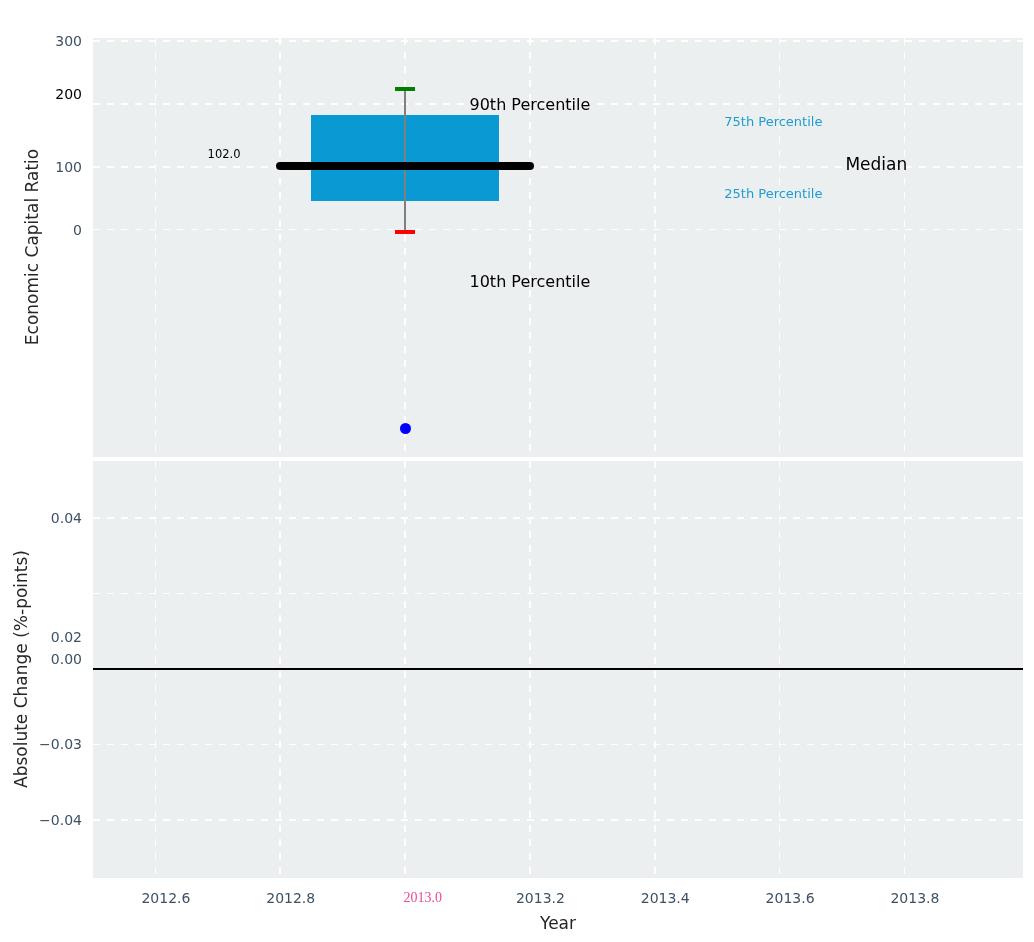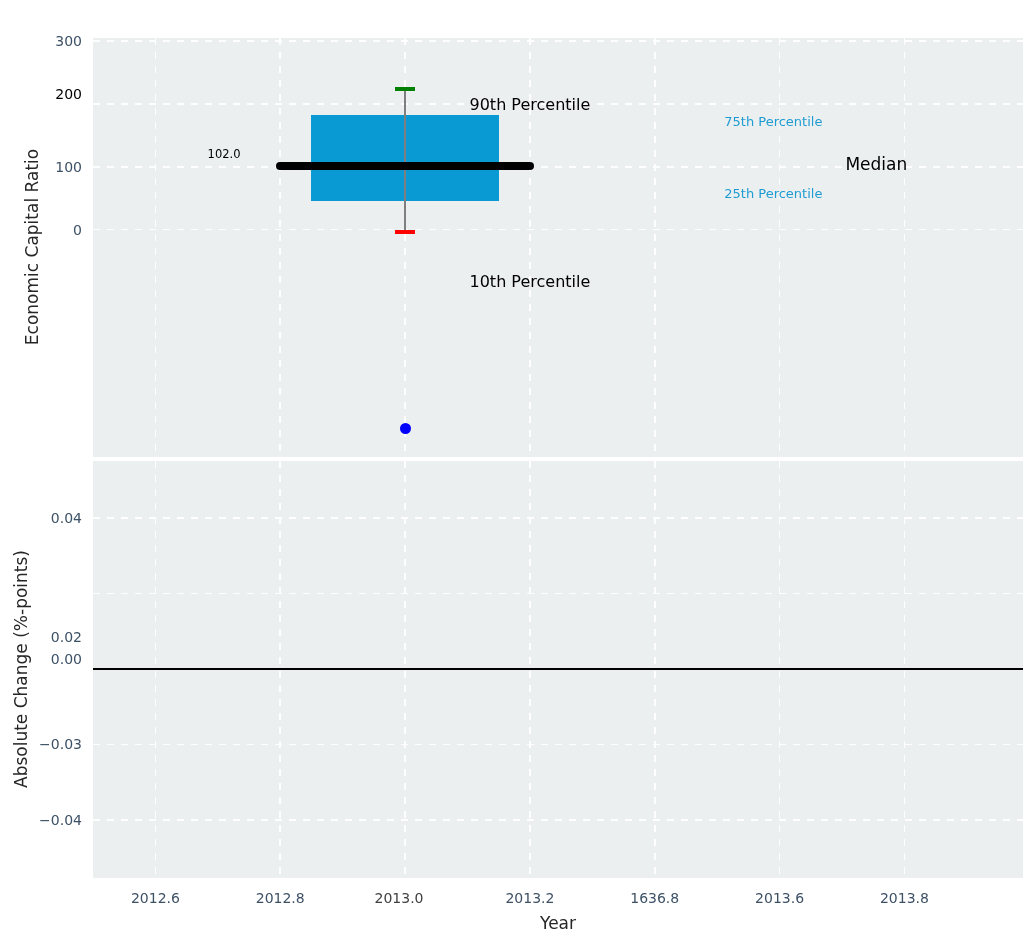--- a/index.html
+++ b/index.html
@@ -38,21 +38,21 @@
     font-size:14.5px; color:#1a1a1a; white-space:nowrap;
   }
   .legend-line { display:inline-block; width:34px; height:2.5px; background:#0000ff; margin-right:11px; }
   .zero-line { position:absolute; left:0; width:100%; height:1.6px; background:#000000; }
   .ytick-label {
     position:absolute; left:22px; width:60px; height:16px; line-height:16px;
     text-align:right; font-size:14px; color:#3d5166;
   }
   .xtick-label {
     position:absolute; top:890px; width:70px; height:16px; line-height:16px;
-    text-align:center; font-size:14px; color:#3d5166;
+    text-align:right; font-size:14px; color:#3d5166;
   }
   .ylabel {
     position:absolute; transform:translate(-50%,-50%) rotate(-90deg);
     font-size:17px; color:#262626; white-space:nowrap;
   }
   .ylabel-top { left:32px; top:247px; }
   .ylabel-bottom { left:21px; top:669px; }
   .xlabel {
     position:absolute; left:558px; top:913px; transform:translateX(-50%);
     font-size:17px; color:#262626;
@@ -119,19 +119,19 @@
       <div class="ytick-label" style="top: 158.778px; color: rgb(61, 81, 102);">100</div>
       <div class="ytick-label" style="top: 86px; color: #000000;">200</div>
       <div class="ytick-label" style="top: 33.1409px; color: rgb(61, 81, 102);">300</div>
       <div class="ytick-label" style="top: 509.984px; color: rgb(61, 81, 102);">0.04</div>
       <div class="ytick-label" style="top: 585.459px; color: rgb(61, 81, 102); margin-top: 44px;">0.02</div>
       <div class="ytick-label" style="top: 651px; color: rgb(61, 81, 102);">0.00</div>
       <div class="ytick-label" style="top: 736.409px; color: rgb(61, 81, 102);">−0.03</div>
       <div class="ytick-label" style="top: 811.884px; color: rgb(61, 81, 102);">−0.04</div>
       <div class="xtick-label" style="left: 120.416px; color: rgb(61, 81, 102);">2012.6</div>
       <div class="xtick-label" style="left: 245.248px; color: rgb(61, 81, 102);">2012.8</div>
-      <div class="xtick-label" style="left: 364px; color: #404040;">2013.0</div>
+      <div class="xtick-label" style="left: 372px; color: #ec4899; font-family: Liberation Serif, serif;">2013.0</div>
       <div class="xtick-label" style="left: 494.913px; color: rgb(61, 81, 102);">2013.2</div>
-      <div class="xtick-label" style="left: 619.745px; color: rgb(61, 81, 102);">1636.8</div>
+      <div class="xtick-label" style="left: 619.745px; color: rgb(61, 81, 102);">2013.4</div>
       <div class="xtick-label" style="left: 744.577px; color: rgb(61, 81, 102);">2013.6</div>
       <div class="xtick-label" style="left: 869.409px; color: rgb(61, 81, 102);">2013.8</div>
     </div>
 </div>
 
 </body></html>

